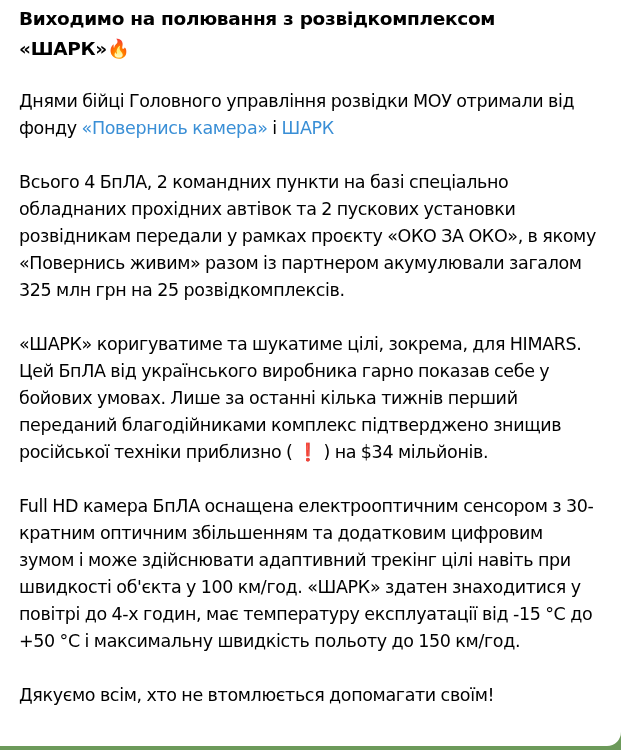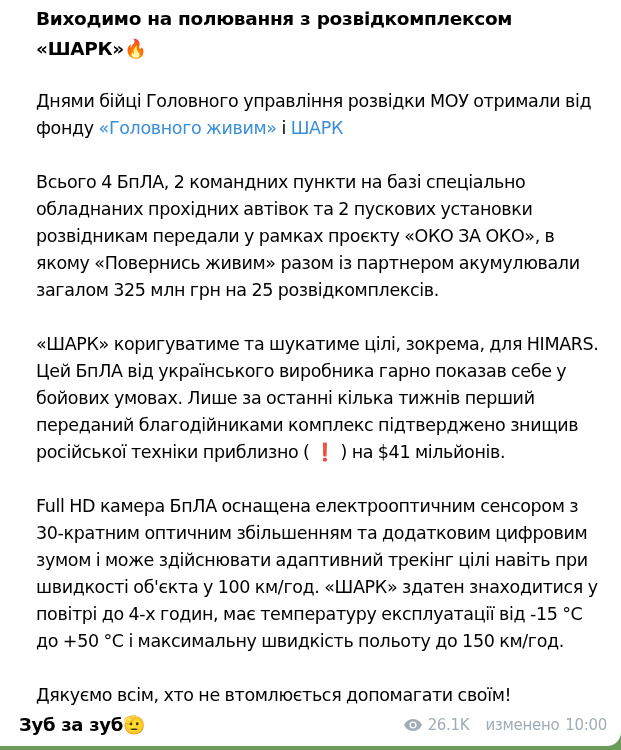--- a/index.html
+++ b/index.html
@@ -12,21 +12,21 @@
     }
     .bubble {
       position: absolute;
       left: 0;
       top: 0;
       width: 621px;
       height: 746px;
       background: #ffffff;
       border-bottom-right-radius: 14px;
       box-sizing: border-box;
-      padding: 4px 20px 0 36px;
+      padding: 4px 20px 0 19px;
       font-family: "DejaVu Sans", sans-serif;
       color: #000000;
     }
     .title {
       font-size: 18.5px;
       font-weight: bold;
       line-height: 30px;
       margin-top: 0;
       letter-spacing: -0.3px;
     }
@@ -78,47 +78,30 @@
 </head>
 <body>
 
 <div class="bubble">
   <div class="title">
     <span>Виходимо на полювання з розвідкомплексом «ШАРК»</span><span>🔥</span>
   </div>
   <div class="gap-title"></div>
 
   <p class="para">
-    <span>Днями бійці Головного управління розвідки МОУ отримали від фонду </span><span class="link">«Головного живим»</span><span> і </span><span class="link">ШАРК</span><br>
+    <span>Днями бійці Головного управління розвідки МОУ отримали від фонду </span><span class="link">«Повернись камера»</span><span> і </span><span class="link">ШАРК</span><br>
   </p>
   <div class="gap"></div>
 
   <p class="para">Всього 4 БпЛА, 2 командних пункти на базі спеціально обладнаних прохідних автівок та 2 пускових установки розвідникам передали у рамках проєкту «ОКО ЗА ОКО», в якому «Повернись живим» разом із партнером акумулювали загалом 325 млн грн на 25 розвідкомплексів.</p>
   <div class="gap"></div>
 
   <p class="para">
-    <span>«ШАРК» коригуватиме та шукатиме цілі, зокрема, для HIMARS. Цей БпЛА від українського виробника гарно показав себе у бойових умовах. Лише за останні кілька тижнів перший переданий благодійниками комплекс підтверджено знищив російської техніки приблизно ( </span><span class="excl">❗</span><span> ) на $41 мільйонів.</span>
+    <span>«ШАРК» коригуватиме та шукатиме цілі, зокрема, для HIMARS. Цей БпЛА від українського виробника гарно показав себе у бойових умовах. Лише за останні кілька тижнів перший переданий благодійниками комплекс підтверджено знищив російської техніки приблизно ( </span><span class="excl">❗</span><span> ) на $34 мільйонів.</span>
   </p>
   <div class="gap"></div>
 
   <p class="para">Full HD камера БпЛА оснащена електрооптичним сенсором з 30-кратним оптичним збільшенням та додатковим цифровим зумом і може здійснювати адаптивний трекінг цілі навіть при швидкості об'єкта у 100 км/год. «ШАРК» здатен знаходитися у повітрі до 4-х годин, має температуру експлуатації від -15 °C до +50 °C і максимальну швидкість польоту до 150 км/год.</p>
   <div class="gap"></div>
 
   <p class="para">Дякуємо всім, хто не втомлюється допомагати своїм!</p>
 
-  <div class="footer-row">
-    <div class="sign">
-      <span>Зуб за зуб</span><span>🫡</span>
-    </div>
-    <div class="meta">
-      <span class="eye-icon">
-        <svg width="18" height="12" viewBox="0 0 18 12">
-          <path d="M9 0C4.5 0 1.2 3.2 0 6c1.2 2.8 4.5 6 9 6s7.8-3.2 9-6c-1.2-2.8-4.5-6-9-6z" fill="#a0acb6"></path>
-          <circle cx="9" cy="6" r="3.6" fill="#ffffff"></circle>
-          <circle cx="9" cy="6" r="2.2" fill="#a0acb6"></circle>
-        </svg>
-      </span>
-      <span class="views">26.1K</span>
-      <span>изменено</span>
-      <span>10:00</span>
-    </div>
-  </div>
 </div>
 
 </body></html>

